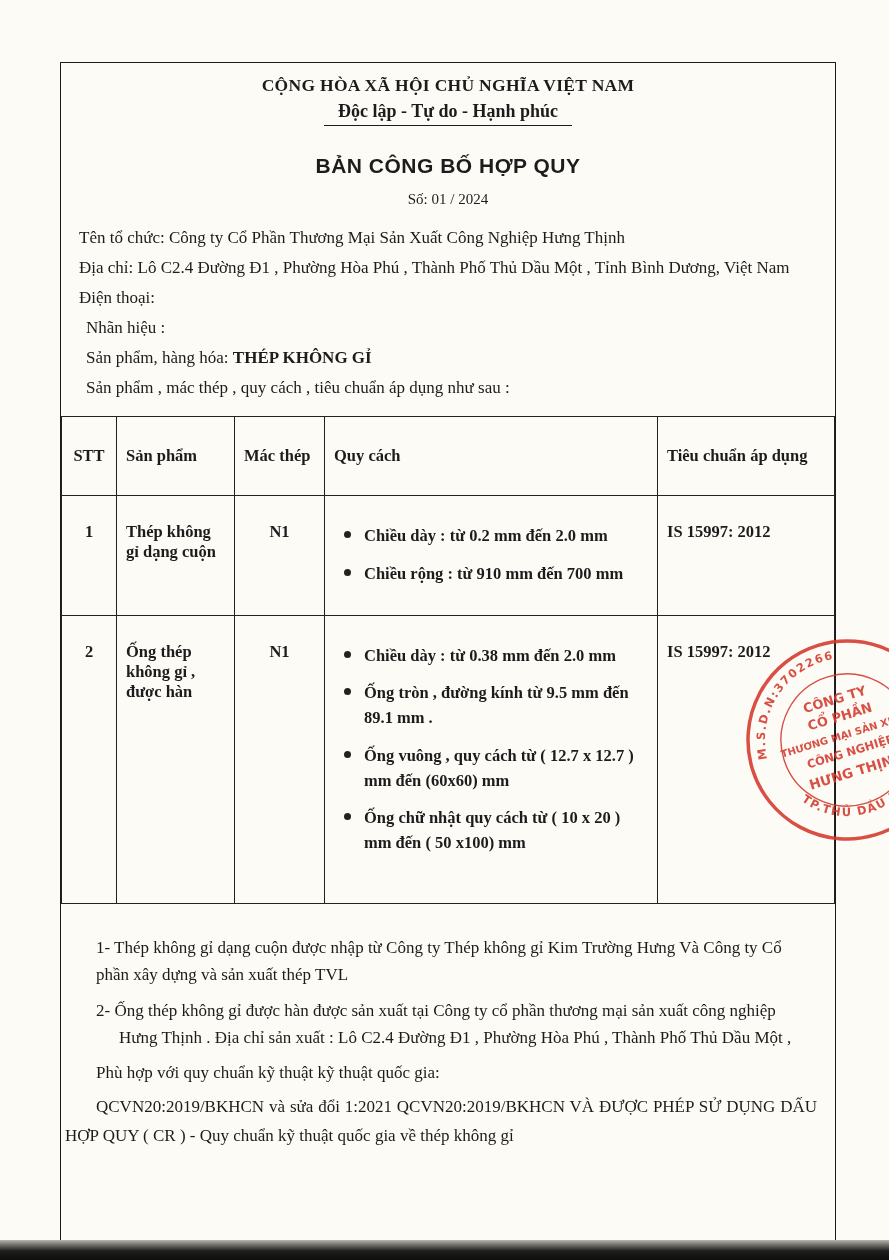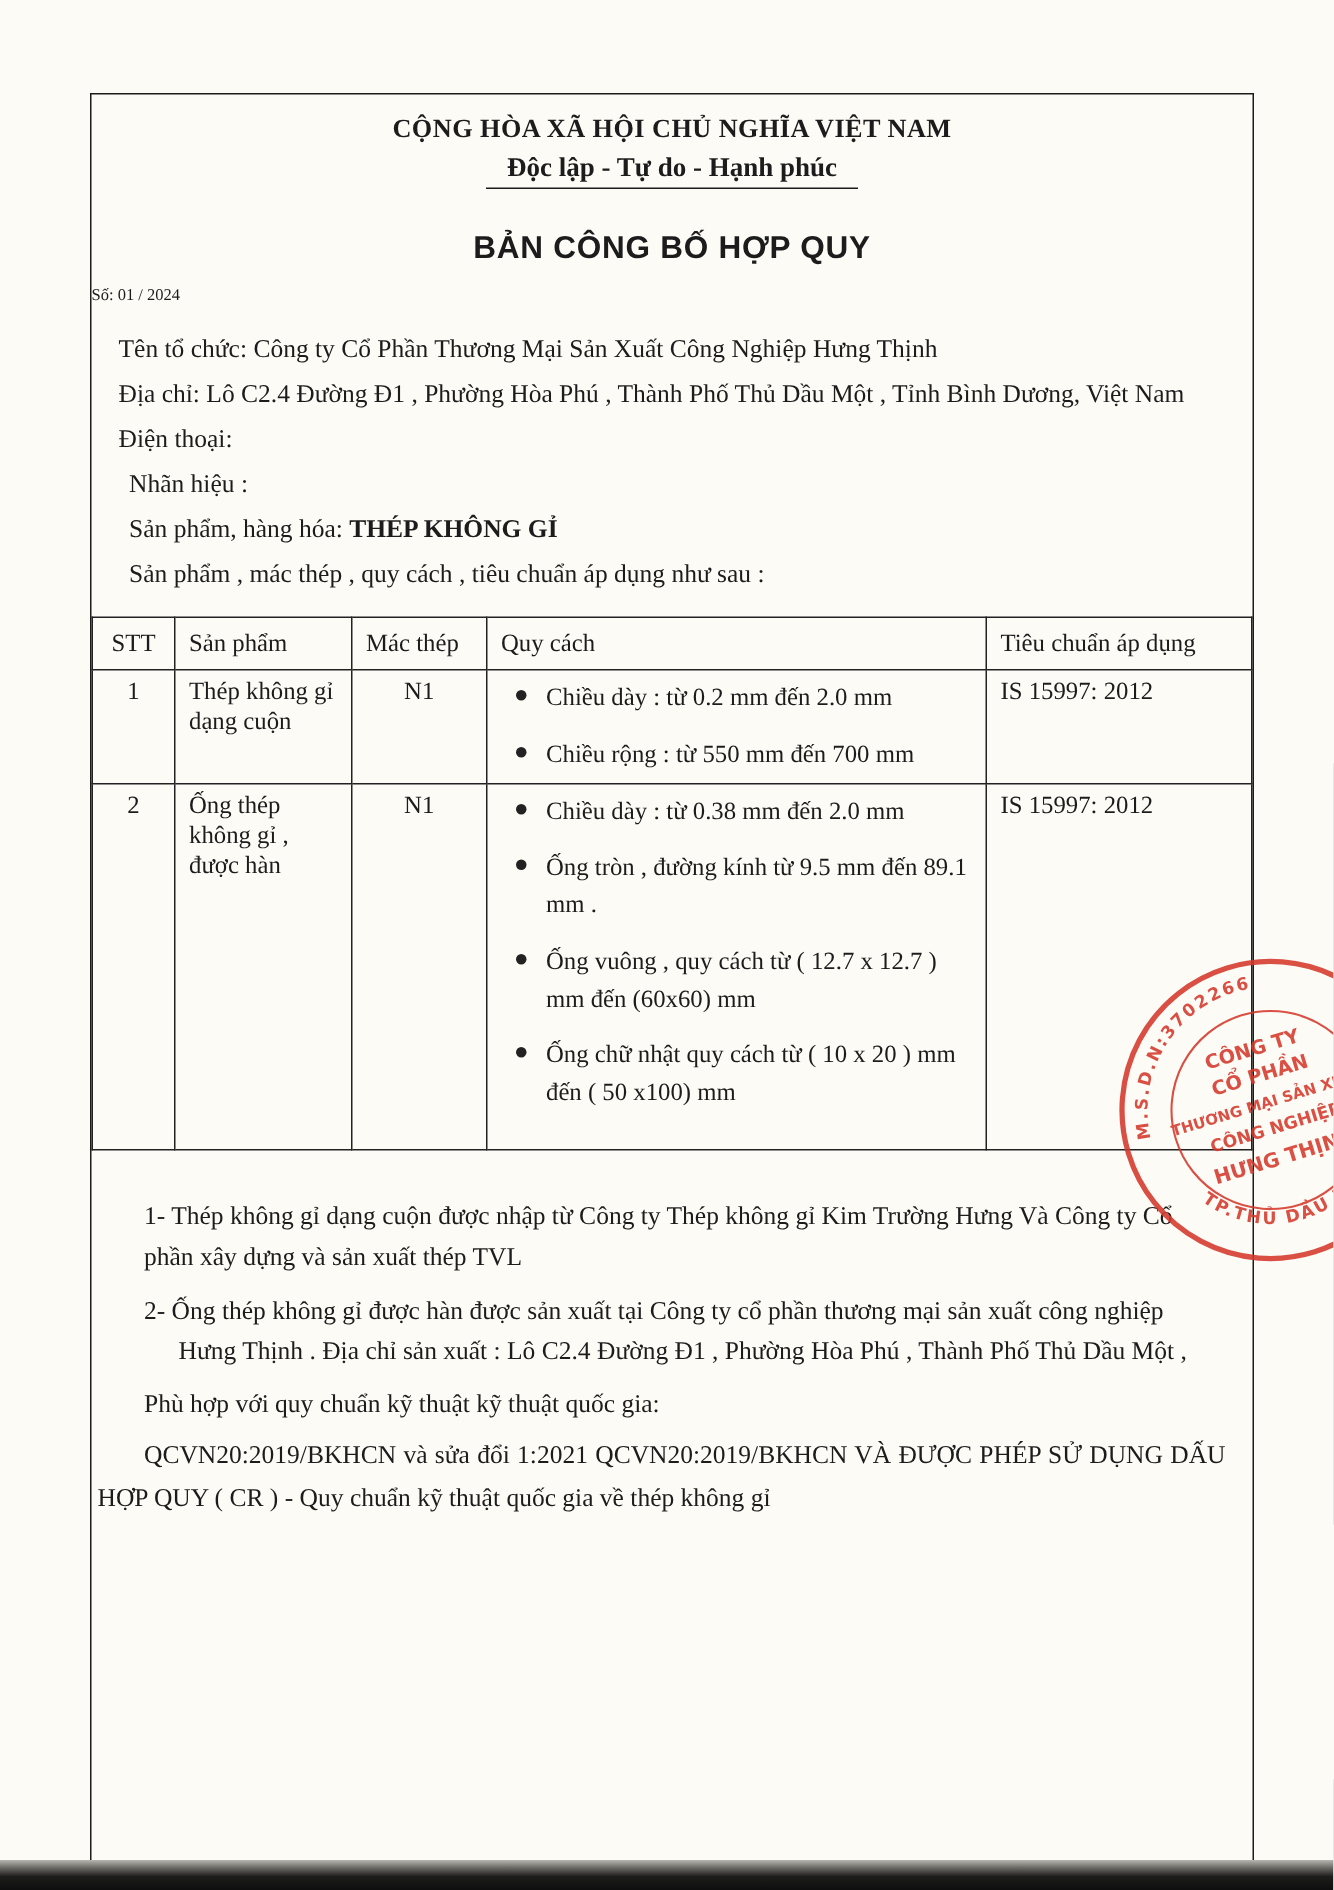--- a/index.html
+++ b/index.html
@@ -6,27 +6,27 @@
   .page{position:relative;width:889px;height:1260px;background:#fcfbf6;overflow:hidden;
         font-family:"Liberation Serif","DejaVu Serif",serif;color:#1c1c1c;}
   .frame{position:absolute;left:60px;top:62px;width:776px;height:1180px;
          border:1.6px solid #1b1b1b;box-sizing:border-box;}
   .nat-title{margin-top:12px;text-align:center;font-weight:700;font-size:17.5px;letter-spacing:.3px;}
   .motto-row{text-align:center;margin-top:5px;}
   .motto{display:inline-block;font-weight:700;font-size:18px;
          border-bottom:1.8px solid #1b1b1b;padding:0 14px 3px;}
   .doc-title{margin-top:28px;text-align:center;font-weight:700;font-size:21px;letter-spacing:.5px;
              font-family:"Liberation Sans","DejaVu Sans",sans-serif;}
-  .doc-no{margin-top:13px;font-size:11px;}
+  .doc-no{margin-top:13px;text-align:center;font-size:15px;}
   .info{margin:0 18px;font-size:17px;line-height:30px;}
   .info.first{margin-top:15px;}
   .info.indent{margin-left:25px;}
   .doc-table{width:100%;border-collapse:collapse;margin-top:13px;font-size:16.5px;}
-  .doc-table th,.doc-table td{border:1.4px solid #222;padding:4px 9px;vertical-align:top;
-        text-align:left;font-weight:400;}
+  .doc-table th,.doc-table td{border:1.4px solid #222;padding:26px 9px;vertical-align:top;
+        text-align:left;font-weight:700;}
   .doc-table th{vertical-align:middle;height:26px;}
   .col-stt{width:55px;}.col-sp{width:118px;}.col-mt{width:90px;}.col-qc{width:333px;}
   .cell-stt{text-align:center !important;}
   .cell-mt{text-align:center !important;}
   .cell-sp{text-align:justify;}
   ul.specs{list-style:none;margin:2px 0 0;padding:0 0 0 30px;}
   ul.specs li{position:relative;margin:0 0 13px;line-height:1.5;}
   ul.specs li:last-child{margin-bottom:2px;}
   ul.specs li::before{content:"";position:absolute;left:-20px;top:7px;width:7px;height:7px;
         border-radius:50%;background:#222;}
@@ -82,21 +82,21 @@
         </tr>
       </thead>
       <tbody>
         <tr>
           <td class="cell-stt">1</td>
           <td class="cell-sp">Thép không gỉ dạng cuộn</td>
           <td class="cell-mt">N1</td>
           <td>
             <ul class="specs">
               <li>Chiều dày : từ 0.2 mm đến 2.0 mm</li>
-              <li>Chiều rộng : từ 550 mm đến 700 mm</li>
+              <li>Chiều rộng : từ 910 mm đến 700 mm</li>
             </ul>
           </td>
           <td>IS 15997: 2012</td>
         </tr>
         <tr class="row-2">
           <td class="cell-stt">2</td>
           <td class="cell-sp">Ống thép không gỉ , được hàn</td>
           <td class="cell-mt">N1</td>
           <td>
             <ul class="specs">

